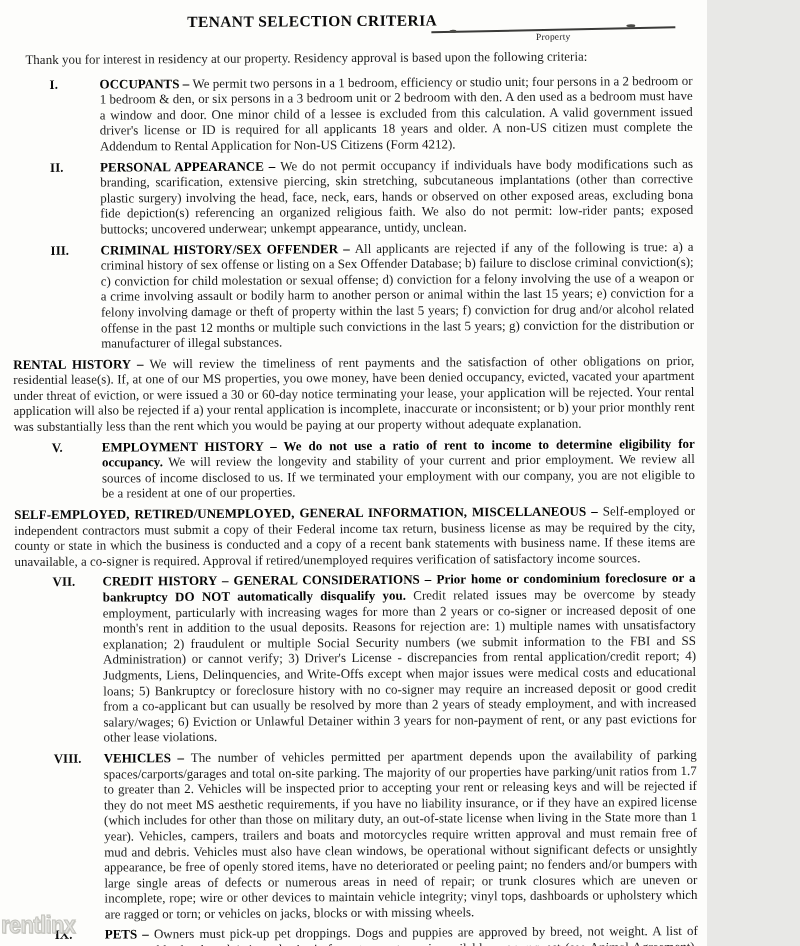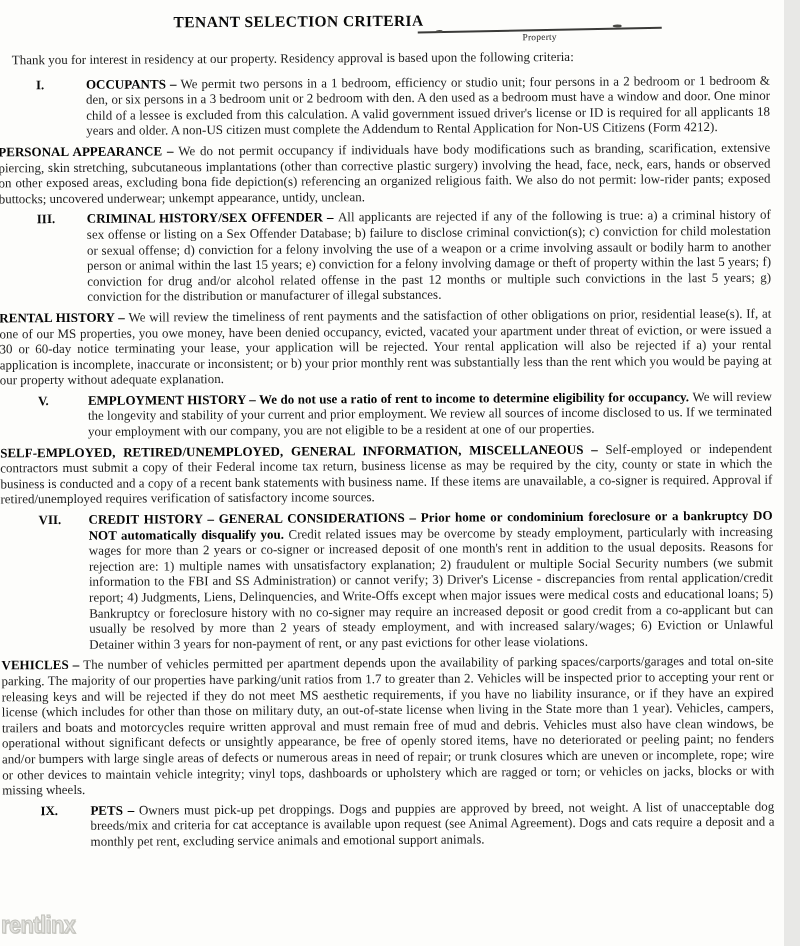--- a/index.html
+++ b/index.html
@@ -3,24 +3,25 @@
 <meta charset="utf-8">
 <style>
   html, body { margin: 0; padding: 0; }
   body {
     width: 800px; height: 946px;
     background: #e8e8e6;
     font-family: "Liberation Serif", "DejaVu Serif", serif;
   }
   .page {
     position: relative;
-    width: 784px; height: 946px;
+    width: 693px; height: 946px;
     background: #fdfdfb;
     overflow: hidden;
     color: #1b1b1b;
+    padding-left: 14px;
   }
   .scan-tilt {
     transform: rotate(-0.35deg);
     transform-origin: 50% 50%;
   }
   
   .header { position: relative; height: 46px; }
   .doc-title {
     position: absolute; left: 176px; top: 12px;
     font-size: 15.5px; font-weight: 700; color: #0a0a0a;
@@ -92,20 +93,21 @@
     <div class="intro">Thank you for interest in residency at our property.  Residency approval is based upon the following criteria:</div>
 
     <div class="sections">
 
       <div class="section">
         <div class="numeral">I.</div>
         <div class="sec-text"><span class="sec-heading">OCCUPANTS – </span><span>We permit two persons in a 1 bedroom, efficiency or studio unit; four persons in a 2 bedroom or 1 bedroom &amp; den, or six persons in a 3 bedroom unit or 2 bedroom with den.  A den used as a bedroom must have a window and door.  One minor child of a lessee is excluded from this calculation.  A valid government issued driver's license or ID is required for all applicants 18 years and older.  A non-US citizen must complete the Addendum to Rental Application for Non-US Citizens (Form 4212).</span></div>
       </div>
 
       <div class="section">
+        <div class="numeral">II.</div>
         <div class="sec-text"><span class="sec-heading">PERSONAL APPEARANCE – </span><span>We do not permit occupancy if individuals have body modifications such as branding, scarification, extensive piercing, skin stretching, subcutaneous implantations (other than corrective plastic surgery) involving the head, face, neck, ears, hands or observed on other exposed areas, excluding bona fide depiction(s) referencing an organized religious faith.  We also do not permit: low-rider pants; exposed buttocks; uncovered underwear; unkempt appearance, untidy, unclean.</span></div>
       </div>
 
       <div class="section">
         <div class="numeral">III.</div>
         <div class="sec-text"><span class="sec-heading">CRIMINAL HISTORY/SEX OFFENDER – </span><span>All applicants are rejected if any of the following is true: a) a criminal history of sex offense or listing on a Sex Offender Database; b) failure to disclose criminal conviction(s); c) conviction for child molestation or sexual offense; d) conviction for a felony involving the use of a weapon or a crime involving assault or bodily harm to another person or animal within the last 15 years; e) conviction for a felony involving damage or theft of property within the last 5 years; f) conviction for drug and/or alcohol related offense in the past 12 months or multiple such convictions in the last 5 years; g) conviction for the distribution or manufacturer of illegal substances.</span></div>
       </div>
 
       <div class="section">
         <div class="sec-text"><span class="sec-heading">RENTAL HISTORY – </span><span>We will review the timeliness of rent payments and the satisfaction of other obligations on prior, residential lease(s).  If, at one of our MS properties, you owe money, have been denied occupancy, evicted, vacated your apartment under threat of eviction, or were issued a 30 or 60-day notice terminating your lease, your application will be rejected.  Your rental application will also be rejected if a) your rental application is incomplete, inaccurate or inconsistent; or b) your prior monthly rent was substantially less than the rent which you would be paying at our property without adequate explanation.</span></div>
@@ -119,20 +121,21 @@
       <div class="section">
         <div class="sec-text"><span class="sec-heading">SELF-EMPLOYED, RETIRED/UNEMPLOYED, GENERAL INFORMATION, MISCELLANEOUS – </span><span>Self-employed or independent contractors must submit a copy of their Federal income tax return, business license as may be required by the city, county or state in which the business is conducted and a copy of a recent bank statements with business name.  If these items are unavailable, a co-signer is required.  Approval if retired/unemployed requires verification of satisfactory income sources.</span></div>
       </div>
 
       <div class="section">
         <div class="numeral">VII.</div>
         <div class="sec-text"><span class="sec-heading">CREDIT HISTORY – GENERAL CONSIDERATIONS – Prior home or condominium foreclosure or a bankruptcy DO NOT automatically disqualify you. </span><span>Credit related issues may be overcome by steady employment, particularly with increasing wages for more than 2 years or co-signer or increased deposit of one month's rent in addition to the usual deposits.  Reasons for rejection are: 1) multiple names with unsatisfactory explanation; 2) fraudulent or multiple Social Security numbers (we submit information to the FBI and SS Administration) or cannot verify; 3) Driver's License - discrepancies from rental application/credit report; 4) Judgments, Liens, Delinquencies, and Write-Offs except when major issues were medical costs and educational loans; 5) Bankruptcy or foreclosure history with no co-signer may require an increased deposit or good credit from a co-applicant but can usually be resolved by more than 2 years of steady employment, and with increased salary/wages; 6) Eviction or Unlawful Detainer within 3 years for non-payment of rent, or any past evictions for other lease violations.</span></div>
       </div>
 
       <div class="section">
+        <div class="numeral">VIII.</div>
         <div class="sec-text"><span class="sec-heading">VEHICLES – </span><span>The number of vehicles permitted per apartment depends upon the availability of parking spaces/carports/garages and total on-site parking.  The majority of our properties have parking/unit ratios from 1.7 to greater than 2.  Vehicles will be inspected prior to accepting your rent or releasing keys and will be rejected if they do not meet MS aesthetic requirements, if you have no liability insurance, or if they have an expired license (which includes for other than those on military duty, an out-of-state license when living in the State more than 1 year).  Vehicles, campers, trailers and boats and motorcycles require written approval and must remain free of mud and debris.  Vehicles must also have clean windows, be operational without significant defects or unsightly appearance, be free of openly stored items, have no deteriorated or peeling paint; no fenders and/or bumpers with large single areas of defects or numerous areas in need of repair; or trunk closures which are uneven or incomplete, rope; wire or other devices to maintain vehicle integrity; vinyl tops, dashboards or upholstery which are ragged or torn; or vehicles on jacks, blocks or with missing wheels.</span></div>
       </div>
 
       <div class="section">
         <div class="numeral">IX.</div>
         <div class="sec-text"><span class="sec-heading">PETS – </span><span>Owners must pick-up pet droppings.  Dogs and puppies are approved by breed, not weight.  A list of unacceptable dog breeds/mix and criteria for cat acceptance is available upon request (see Animal Agreement).  Dogs and cats require a deposit and a monthly pet rent, excluding service animals and emotional support animals.</span></div>
       </div>
 
     </div>
   </div>

